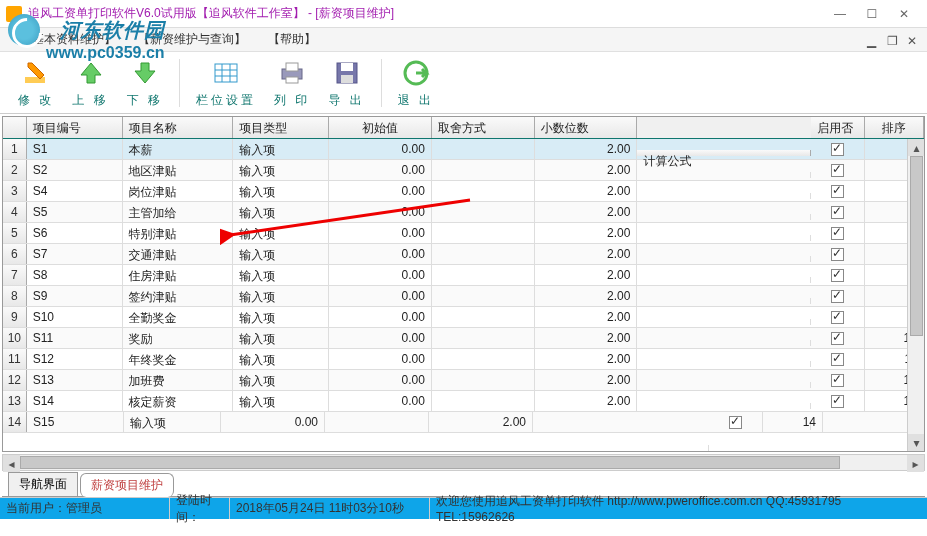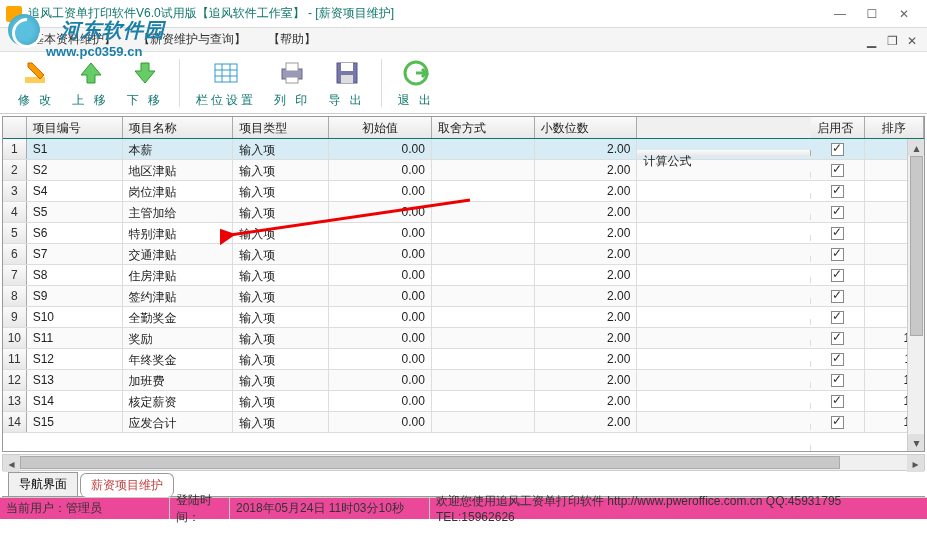--- a/index.html
+++ b/index.html
@@ -1,34 +1,34 @@
 <!DOCTYPE html>
 <html><head>
   <meta charset="utf-8">
   <style>
     * { margin: 0; padding: 0; box-sizing: border-box; }
     body { font-family: "Microsoft YaHei", SimSun, sans-serif; font-size: 12px; background: #fff; width: 927px; height: 536px; overflow: hidden; position: relative; }
     
     .titlebar { height: 28px; background: #fff; border-bottom: 1px solid #ddd; display: flex; align-items: center; padding: 0 6px; }
     .titlebar-icon { width: 16px; height: 16px; background: #ffa500; border-radius: 2px; margin-right: 6px; }
-    .titlebar-text { flex: 1; color: #0f766e; font-size: 12px; }
+    .titlebar-text { flex: 1; color: #a21caf; font-size: 12px; }
     .win-controls { display: flex; gap: 18px; padding-right: 10px; }
     .win-btn { width: 14px; height: 14px; cursor: pointer; color: #666; display: flex; align-items: center; justify-content: center; }
     
     .menubar { height: 24px; background: #f5f5f5; display: flex; align-items: center; padding: 0 20px; gap: 22px; border-bottom: 1px solid #e0e0e0; position: relative; }
     .menubar-item { color: #333; cursor: pointer; font-size: 12px; }
     .mdi-controls { position: absolute; right: 8px; display: flex; gap: 8px; }
     .mdi-btn { width: 12px; height: 12px; cursor: pointer; color: #555; }
     
     .watermark { position: absolute; top: 14px; left: 8px; z-index: 100; pointer-events: none; }
     .watermark-logo { display: flex; align-items: center; gap: 20px; }
     .watermark-circle { width: 32px; height: 32px; border-radius: 50%; background: radial-gradient(circle, #5bc0de 40%, #3a9bbf 100%); position: relative; }
     .watermark-circle::after { content: ""; position: absolute; top: 4px; left: 4px; width: 24px; height: 24px; border: 3px solid #fff; border-radius: 50%; border-top-color: transparent; transform: rotate(45deg); }
     .watermark-text { color: #1b7fa8; font-size: 20px; font-weight: bold; font-style: italic; letter-spacing: 1px; }
-    .watermark-url { color: #1b7fa8; font-size: 13px; margin-left: 38px; margin-top: -2px; font-weight: bold; }
+    .watermark-url { color: #1b7fa8; font-size: 16px; margin-left: 38px; margin-top: -2px; font-weight: bold; }
     
     .toolbar { height: 62px; background: #fff; display: flex; align-items: center; padding: 4px 14px; gap: 10px; border-bottom: 1px solid #ccc; }
     .tool-btn { display: flex; flex-direction: column; align-items: center; gap: 3px; cursor: pointer; padding: 2px 4px; }
     .tool-icon { width: 32px; height: 32px; display: flex; align-items: center; justify-content: center; }
     .tool-label { font-size: 12px; color: #0f766e; letter-spacing: 3px; }
     .tool-sep { width: 1px; height: 48px; background: #ddd; margin: 0 2px; }
     
     .grid-container { height: 336px; overflow: hidden; position: relative; border: 1px solid #999; margin: 2px; }
     .grid-header { display: flex; background: #f0f0f0; border-bottom: 1px solid #0f766e; height: 22px; }
     .grid-header-cell { border-right: 1px solid #aaa; padding: 3px 6px; font-size: 12px; color: #222; background: linear-gradient(#fafafa, #e8e8e8); }
@@ -54,21 +54,21 @@
     
     .scrollbar-v { position: absolute; right: 0; top: 22px; bottom: 0; width: 17px; background: #f0f0f0; border-left: 1px solid #ccc; }
     .scrollbar-h { height: 17px; background: #f0f0f0; border: 1px solid #ccc; margin: 0 2px 2px 2px; position: relative; }
     .scroll-arrow { width: 17px; height: 17px; background: #e0e0e0; display: flex; align-items: center; justify-content: center; cursor: pointer; color: #555; position: absolute; }
     .scroll-thumb { position: absolute; background: #c8c8c8; border: 1px solid #aaa; }
     
     .tabs { height: 22px; display: flex; align-items: flex-end; padding-left: 6px; border-bottom: 1px solid #999; margin: 4px 2px 0 2px; }
     .tab { padding: 3px 10px; border: 1px solid #999; border-bottom: none; margin-right: 2px; background: #f0f0f0; cursor: pointer; font-size: 12px; }
     .tab.active { background: #fff; color: #c04040; position: relative; top: 1px; border-radius: 6px; }
     
-    .statusbar { height: 22px; background: #ec4899; border-top: 1px solid #ccc; display: flex; align-items: center; font-size: 12px; color: #333; }
+    .statusbar { height: 22px; background: #0ea5e9; border-top: 1px solid #ccc; display: flex; align-items: center; font-size: 12px; color: #333; }
     .status-cell { padding: 0 6px; border-right: 1px solid #ccc; height: 100%; display: flex; align-items: center; }
     
     .arrow-annotation { position: absolute; top: 195px; left: 220px; z-index: 50; pointer-events: none; }
     .arrow-svg { width: 260px; height: 50px; }
   </style>
 </head>
 <body>
 
 <div class="titlebar">
   <div class="titlebar-icon"></div>
@@ -336,21 +336,20 @@
         <div class="grid-cell c-init">0.00</div>
         <div class="grid-cell c-round"></div>
         <div class="grid-cell c-dec">2.00</div>
         <div class="grid-cell c-formula"></div>
         <div class="grid-cell c-enable"><span class="checkbox checked"></span></div>
         <div class="grid-cell c-sort">13</div>
       </div>
       <div class="grid-row">
         <div class="grid-rownum">14</div>
         <div class="grid-cell c-code">S15</div>
-        <div class="grid-cell c-name">应发合计</div>
         <div class="grid-cell c-type">输入项</div>
         <div class="grid-cell c-init">0.00</div>
         <div class="grid-cell c-round"></div>
         <div class="grid-cell c-dec">2.00</div>
         <div class="grid-cell c-formula"></div>
         <div class="grid-cell c-enable"><span class="checkbox checked"></span></div>
         <div class="grid-cell c-sort">14</div>
       </div>
     </div>
   <div class="scrollbar-v">

